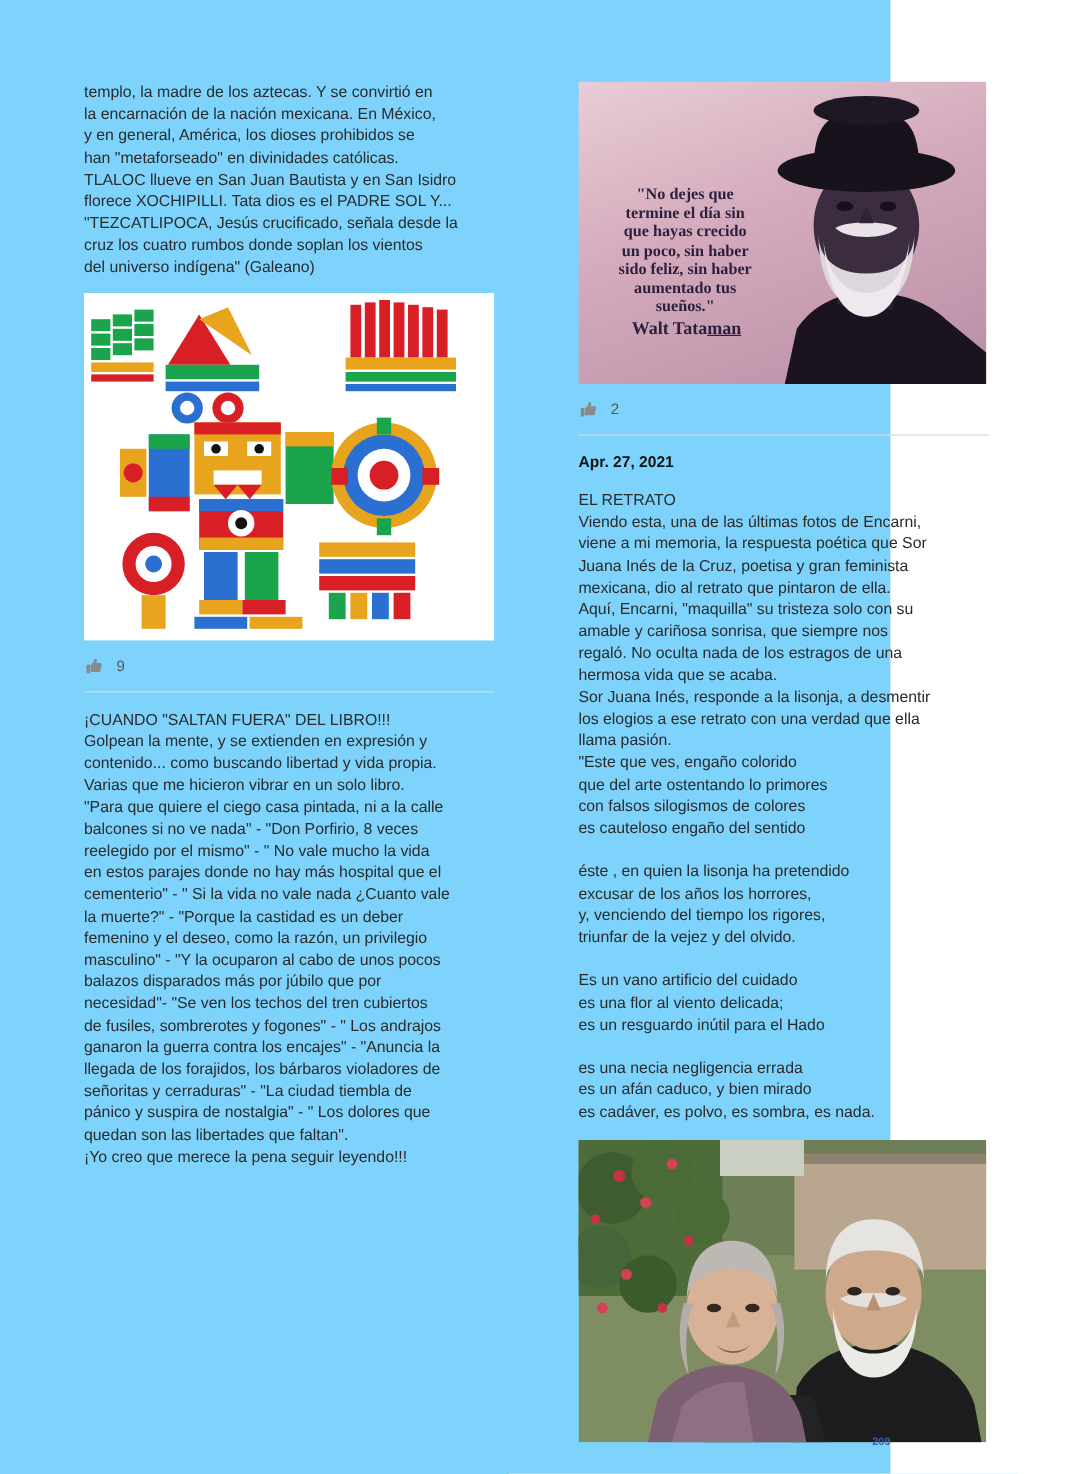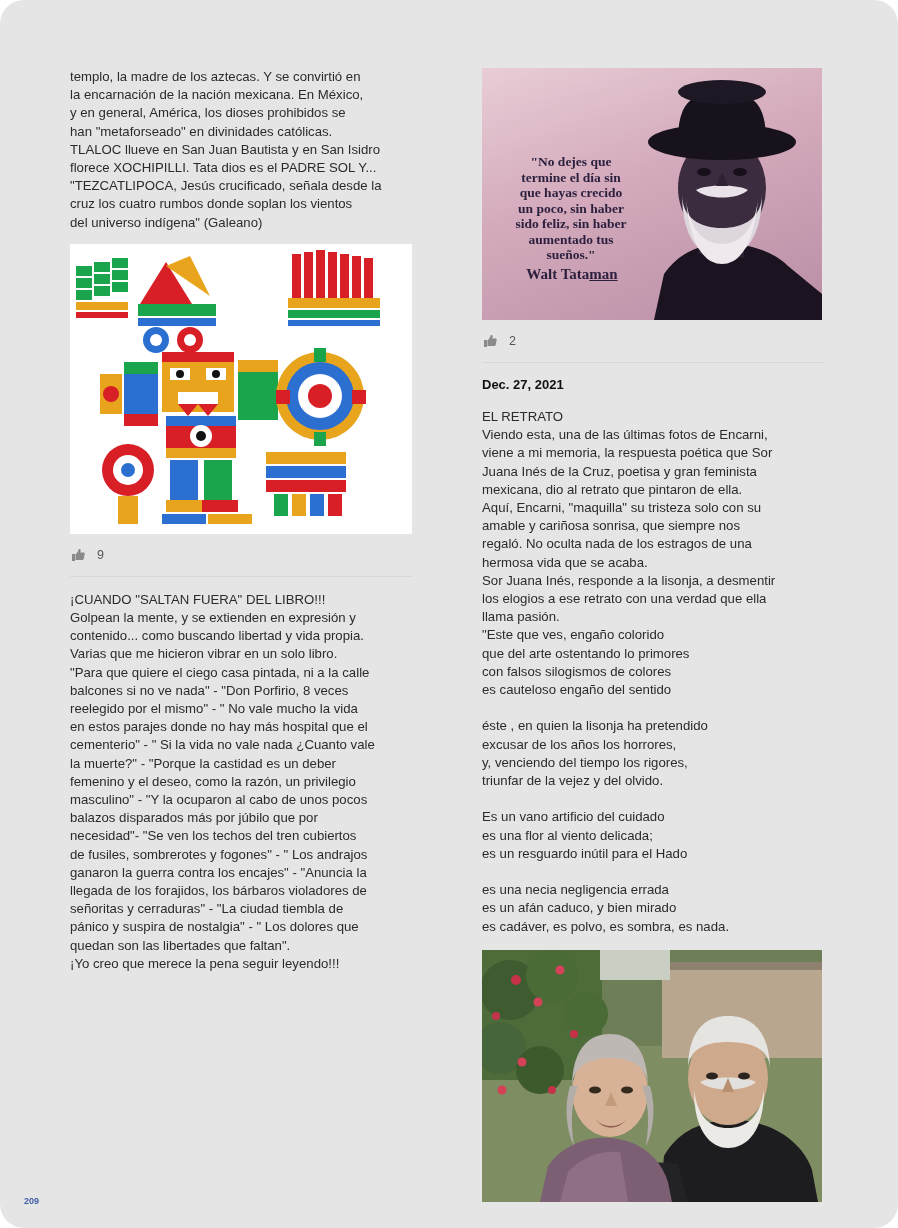--- a/index.html
+++ b/index.html
@@ -11,24 +11,23 @@
     width: 898px;
     height: 1228px;
     font-family: "Liberation Sans", sans-serif;
     color: #222222;
     position: relative;
     overflow: hidden;
   }
   .page {
     position: absolute;
     left: 0; top: 0;
-    width: 898px;
+    width: 742px;
     height: 1228px;
-    background: #e5e5e5;
-    border-radius: 24px;
+    background: #7dd3fc;
   }
   .col {
     position: absolute;
     top: 68px;
     width: 342px;
   }
   .col-left { left: 70px; }
   .col-right { left: 482px; }
 
   .para {
@@ -119,23 +118,23 @@
     position: relative;
     width: 340px;
     height: 252px;
     overflow: hidden;
     margin-top: 14px;
   }
 
   .page-number {
     position: absolute;
     left: 0;
-    right: 16px;
+    right: 0;
     bottom: 22px;
-    text-align: left;
+    text-align: right;
     font-size: 9px;
     font-weight: bold;
     color: #3f5fa8;
     padding-left: 24px;
   }
 </style>
 </head>
 <body>
 
 <div class="page">
@@ -345,21 +344,21 @@
         <svg width="17" height="16" viewBox="0 0 17 16" xmlns="http://www.w3.org/2000/svg">
           <path d="M2 7h3v7H2z" fill="#8a8a8a"></path>
           <path d="M5.5 7.2c1.6-.9 2.6-2.4 2.9-4.1.1-.6.5-1.1 1.1-1.1.7 0 1.2.6 1.2 1.3 0 .8-.2 1.6-.5 2.3h3.3c.8 0 1.4.7 1.2 1.5l-1 4.6c-.2.8-.8 1.3-1.6 1.3H5.5z" fill="#8a8a8a"></path>
         </svg>
       </span>
       <span class="count">2</span>
     </div>
 
     <div class="divider"></div>
 
-    <p class="post-date">Dec. 27, 2021</p>
+    <p class="post-date">Apr. 27, 2021</p>
 
     <p class="para">EL RETRATO
 Viendo esta, una de las últimas fotos de Encarni,
 viene a mi memoria, la respuesta poética que Sor
 Juana Inés de la Cruz, poetisa y gran feminista
 mexicana, dio al retrato que pintaron de ella.
 Aquí, Encarni, "maquilla" su tristeza solo con su
 amable y cariñosa sonrisa, que siempre nos
 regaló. No oculta nada de los estragos de una
 hermosa vida que se acaba.

